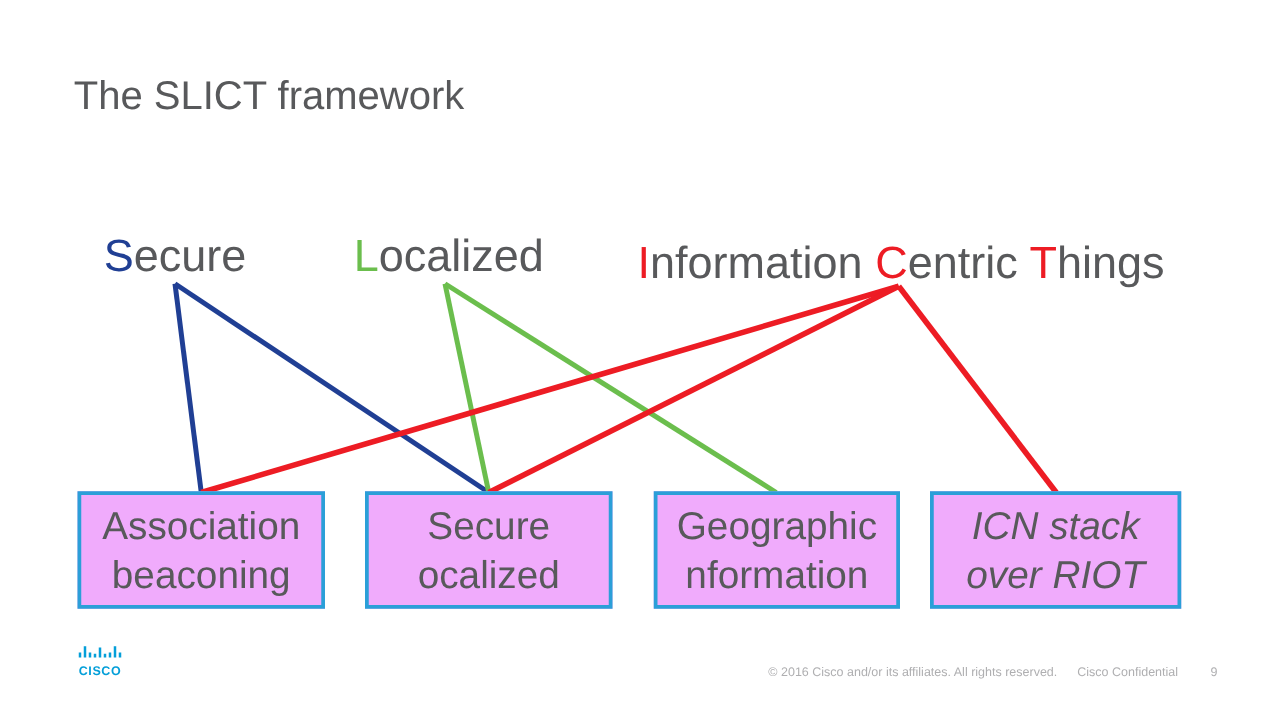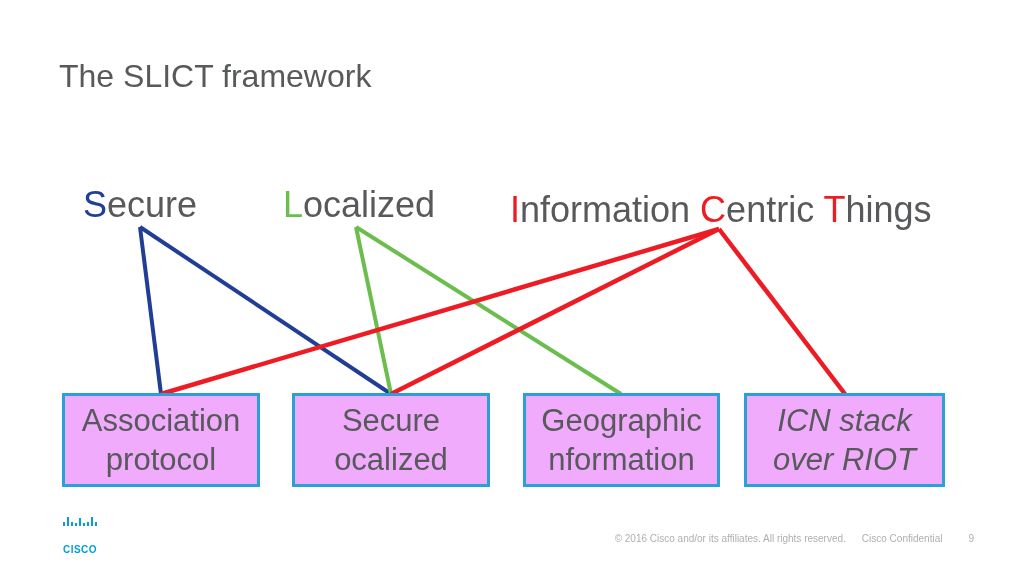--- a/index.html
+++ b/index.html
@@ -89,21 +89,21 @@
     justify-content: center;
     gap: 2px;
     height: 11px;
   }
   .logo-bars i {
     display: block;
     width: 2px;
     background: var(--cisco_blue);
   }
   .logo-text {
-    margin-top: 18px;
+    margin-top: 6px;
     text-align: center;
     font-size: 10px;
     font-weight: bold;
     letter-spacing: 0.5px;
     color: var(--cisco_blue);
   }
 </style>
 </head>
 <body>
 
@@ -120,21 +120,21 @@
       <line x1="140" y1="227" x2="391" y2="394" stroke="#203F94" stroke-width="4"></line>
       <line x1="356" y1="227" x2="391" y2="394" stroke="#6BBE4D" stroke-width="4"></line>
       <line x1="356" y1="227" x2="621" y2="394" stroke="#6BBE4D" stroke-width="4"></line>
       <line x1="719" y1="229" x2="161" y2="394" stroke="#ED1C24" stroke-width="4.5"></line>
       <line x1="719" y1="229" x2="391" y2="394" stroke="#ED1C24" stroke-width="4.5"></line>
       <line x1="719" y1="229" x2="845" y2="394" stroke="#ED1C24" stroke-width="4.5"></line>
     </svg>
 
   <div class="box" id="box-association-protocol">
     <span>Association</span>
-    <span>protocol</span>
+    <span>beaconing</span>
   </div>
   <div class="box" id="box-secure-beaconing">
     <span>Secure</span>
     <span>ocalized</span>
   </div>
   <div class="box" id="box-geographic-forwarding">
     <span>Geographic</span>
     <span>nformation</span>
   </div>
   <div class="box" id="box-icn-stack">

